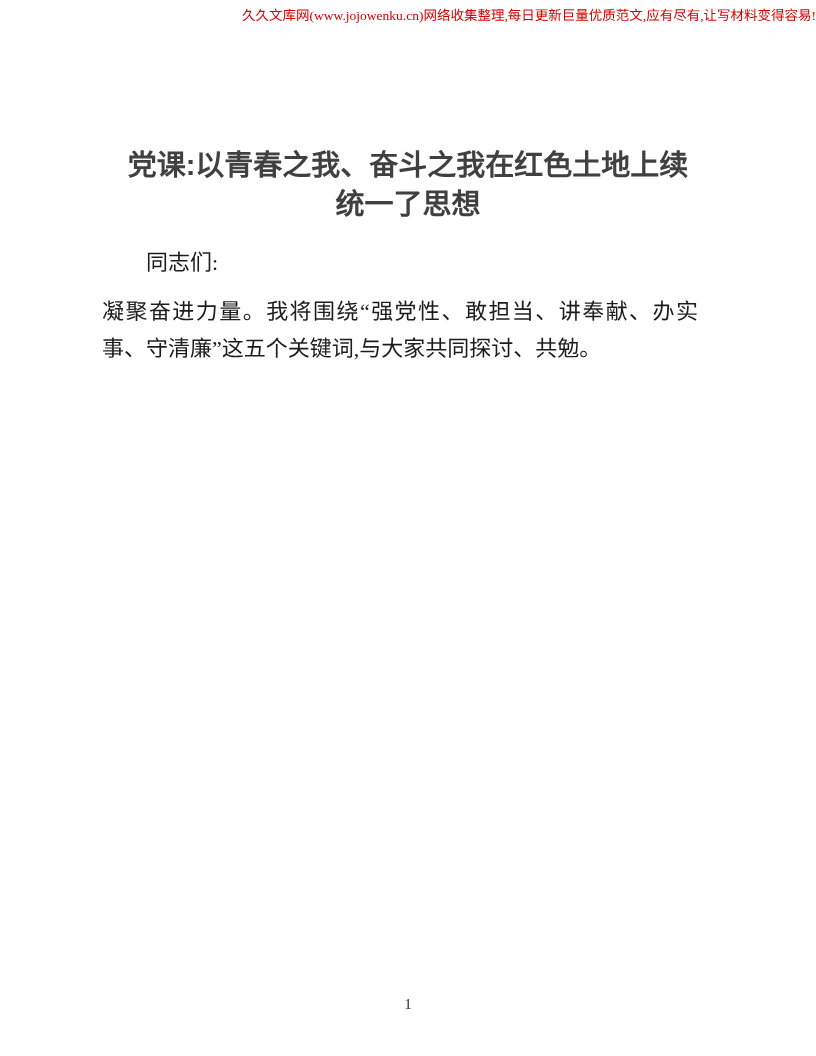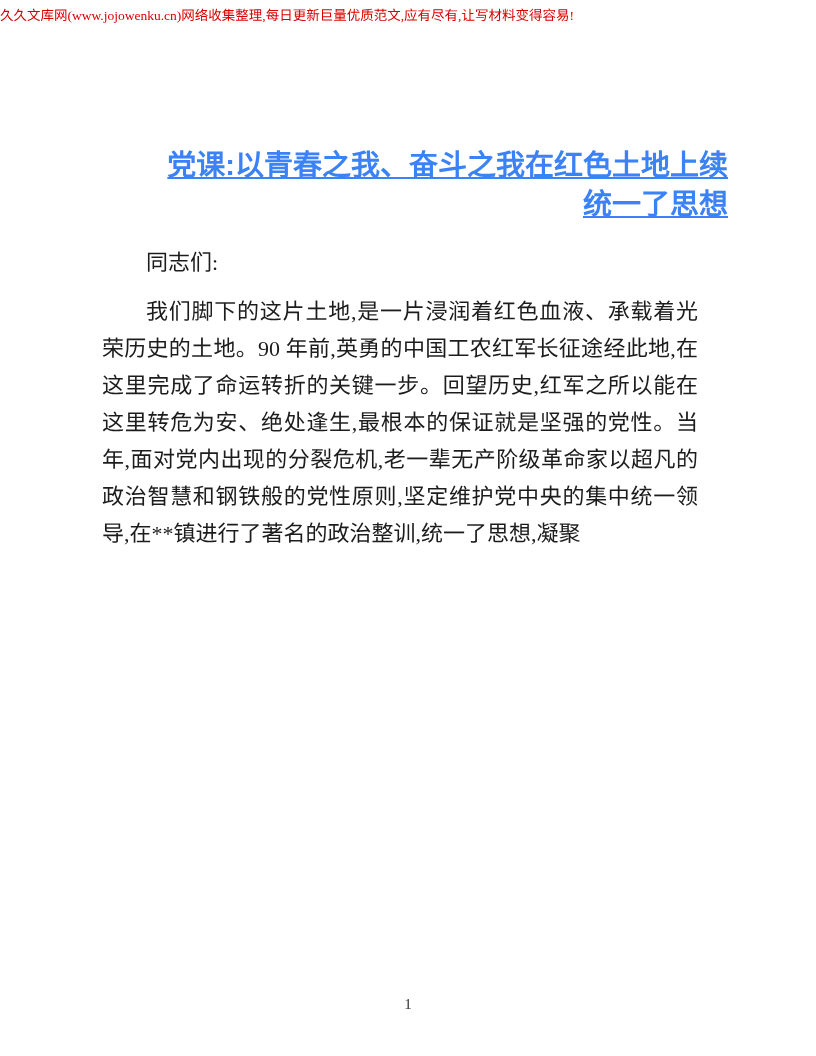--- a/index.html
+++ b/index.html
@@ -10,37 +10,36 @@
     position: relative;
     overflow: hidden;
     font-family: "Liberation Serif", serif;
     color: #1c1c1c;
   }
   .watermark {
     position: absolute;
     top: 7px;
     left: 0;
     right: 0;
-    text-align: left;
+    text-align: right;
     font-size: 13.5px;
     line-height: 17px;
     color: #d90000;
     white-space: nowrap;
   }
   .doc-title {
     margin: 0 auto;
     padding-top: 146px;
     width: 640px;
-    text-align: right;
+    text-align: center;
     font-family: "Liberation Sans", sans-serif;
     font-weight: 700;
     font-size: 29px;
     line-height: 39px;
-    color: #3b82f6;
-    text-decoration: underline;
+    color: #404040;
   }
   .content {
     padding: 20px 102px 0 102px;
   }
   .content p {
     margin: 0 16px 12px 0;
     font-size: 22px;
     line-height: 37px;
     text-align: justify;
     text-justify: inter-character;
@@ -62,16 +61,16 @@
 
 <div class="watermark">久久文库网(www.jojowenku.cn)网络收集整理,每日更新巨量优质范文,应有尽有,让写材料变得容易!</div>
 
 <h1 class="doc-title">
   <div>党课:以青春之我、奋斗之我在红色土地上续</div>
   <div>统一了思想</div>
 </h1>
 
 <div class="content">
   <p class="indent">同志们:</p>
-  <p class="indent">我们脚下的这片土地,是一片浸润着红色血液、承载着光荣历史的土地。90 年前,英勇的中国工农红军长征途经此地,在这里完成了命运转折的关键一步。回望历史,红军之所以能在这里转危为安、绝处逢生,最根本的保证就是坚强的党性。当年,面对党内出现的分裂危机,老一辈无产阶级革命家以超凡的政治智慧和钢铁般的党性原则,坚定维护党中央的集中统一领导,在**镇进行了著名的政治整训,统一了思想,凝聚</p>
+  <p class="noindent">凝聚奋进力量。我将围绕“强党性、敢担当、讲奉献、办实事、守清廉”这五个关键词,与大家共同探讨、共勉。</p>
 </div>
 
 <div class="page-number">1</div>
 
 </body></html>

